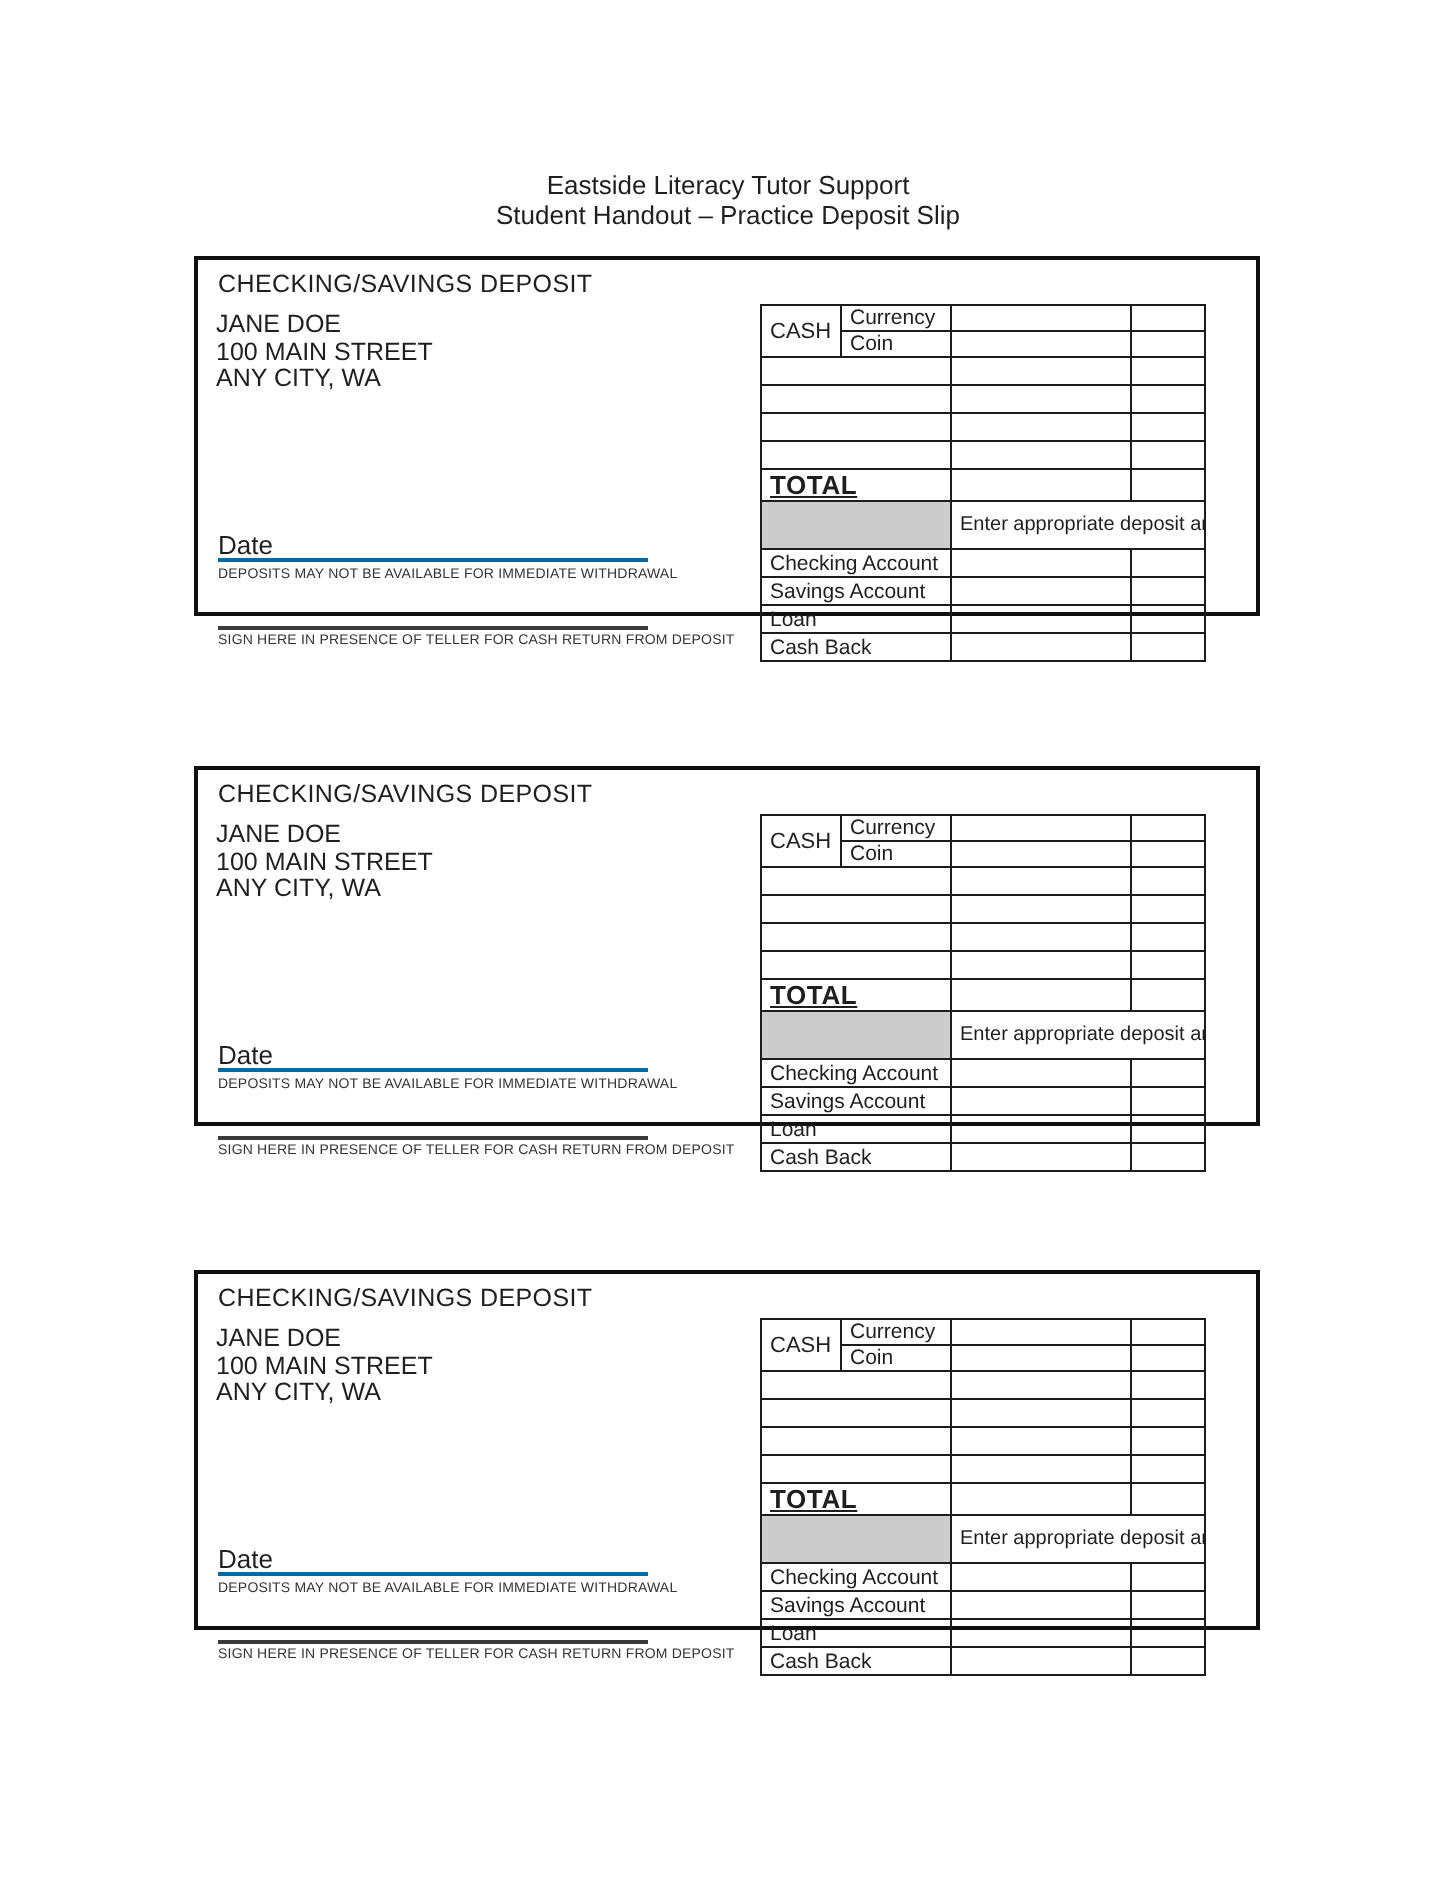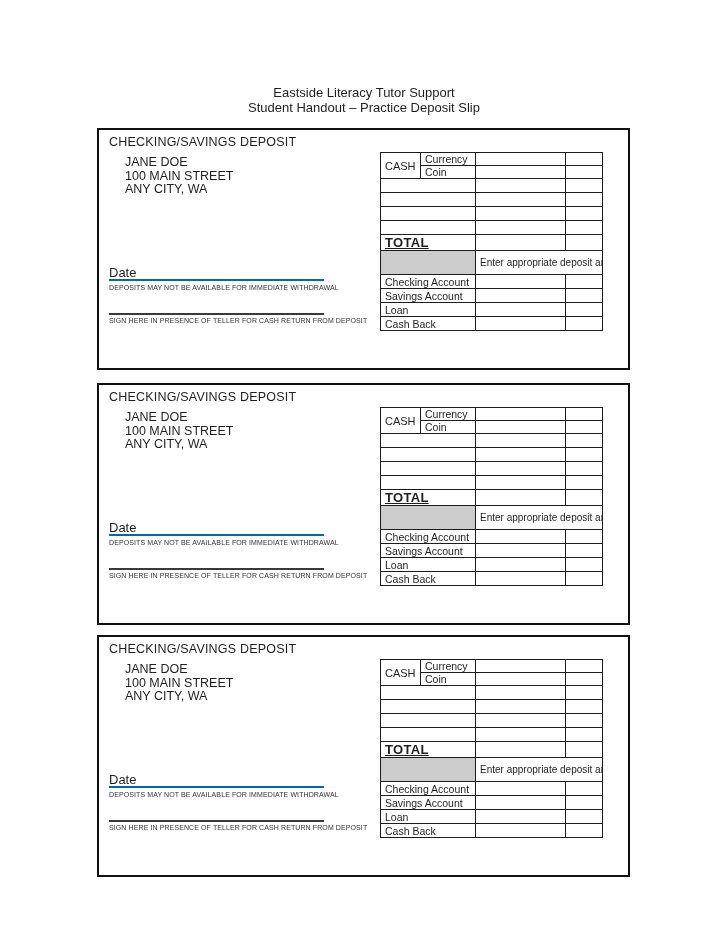--- a/index.html
+++ b/index.html
@@ -4,29 +4,29 @@
 <style>
   * { margin:0; padding:0; box-sizing:border-box; }
   html,body { background:#ffffff; }
   body { font-family:"Liberation Sans","DejaVu Sans",sans-serif; color:#1f1f1f; }
   .page { position:relative; width:728px; height:942px; background:#ffffff; overflow:hidden; }
 
   .doc-title { position:absolute; top:85px; left:0; width:728px; text-align:center;
                font-size:13px; line-height:15px; color:#1f1f1f; }
   .doc-title .b { font-weight:normal; }
 
-  .slip { position:absolute; left:97px; width:533px; height:242px;
+  .slip { position:absolute; left:97px; width:533px; height:180px;
           border:2px solid #111; background:#ffffff;padding-left:15px; }
   .slip-1 { top:128px; }
   .slip-2 { top:383px; }
   .slip-3 { top:635px; }
 
   .slip-header { position:absolute; left:10px; top:5px; font-size:12.5px; letter-spacing:0.2px; }
 
-  .address { position:absolute; left:26px; top:26px; font-size:12.5px; line-height:13.5px; }
+  .address { position:absolute; left:9px; top:26px; font-size:12.5px; line-height:13.5px; }
 
   .date-row { position:absolute; left:10px; top:135px; width:215px; height:16px;
               border-bottom:2px solid #0369a1; font-size:13px; line-height:16px; }
   .fineprint { position:absolute; left:10px; font-size:7px; line-height:8px;
                letter-spacing:0.1px; color:#333; white-space:nowrap; }
   .fp-withdrawal { top:154px; }
   .sig-rule { position:absolute; left:10px; top:183px; width:215px; height:0;
               border-top:2px solid #3a3a3a; }
   .fp-sign { top:187px; }
 

